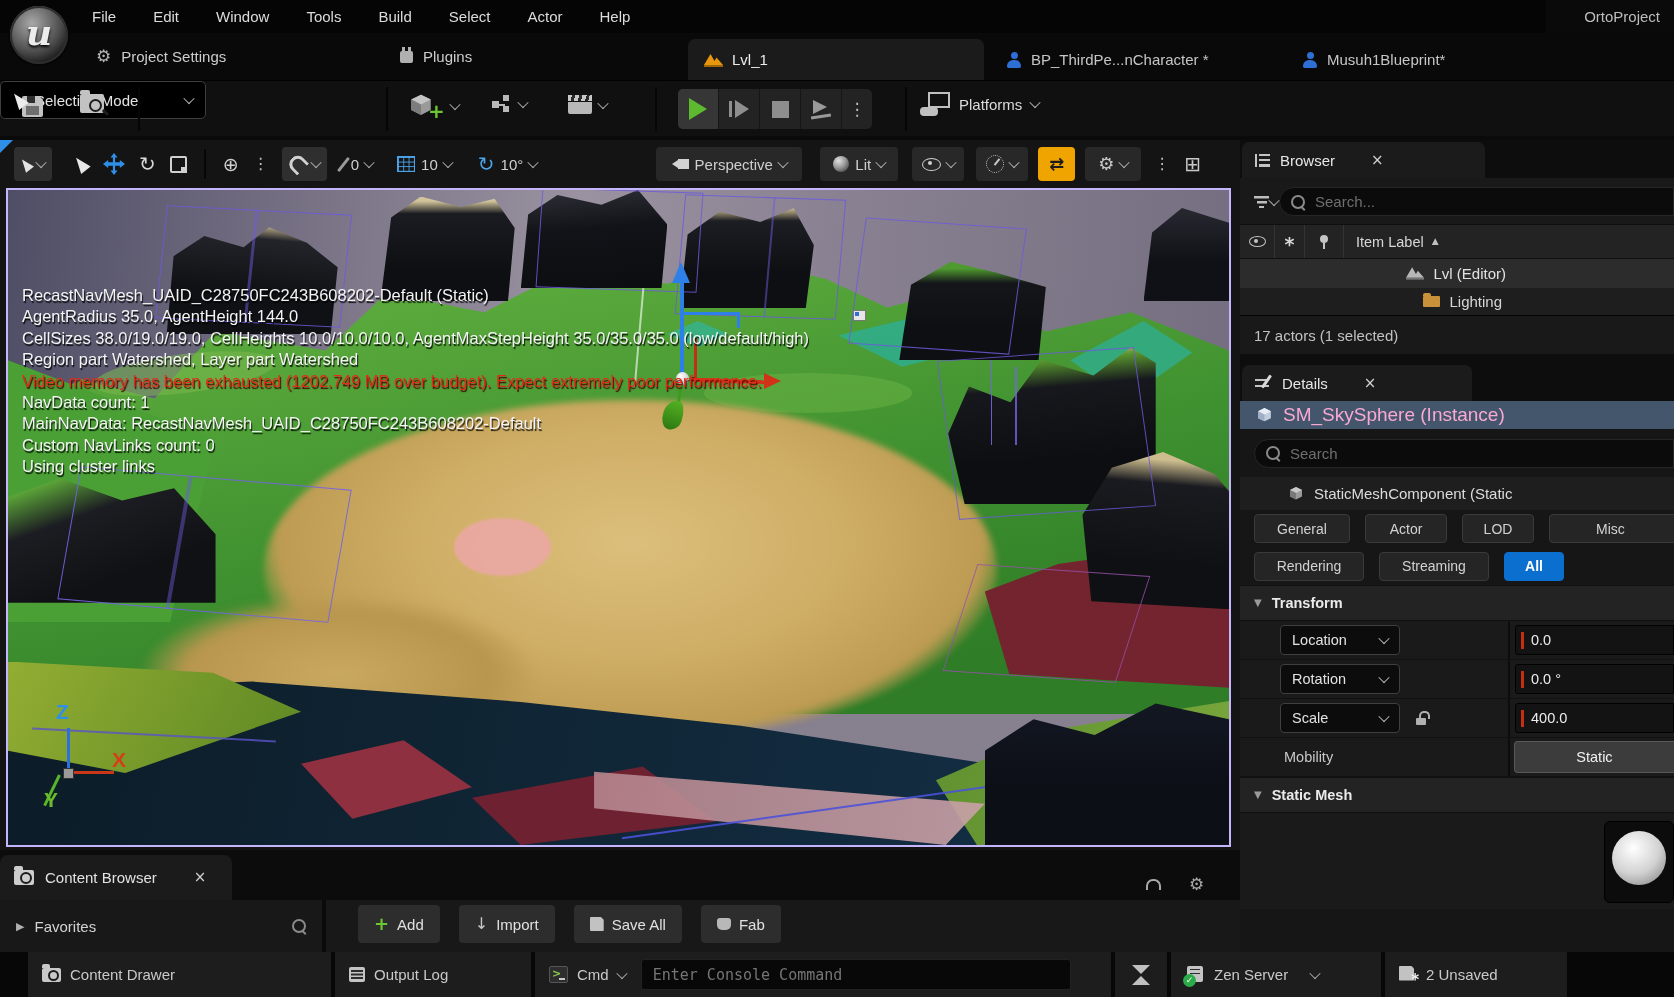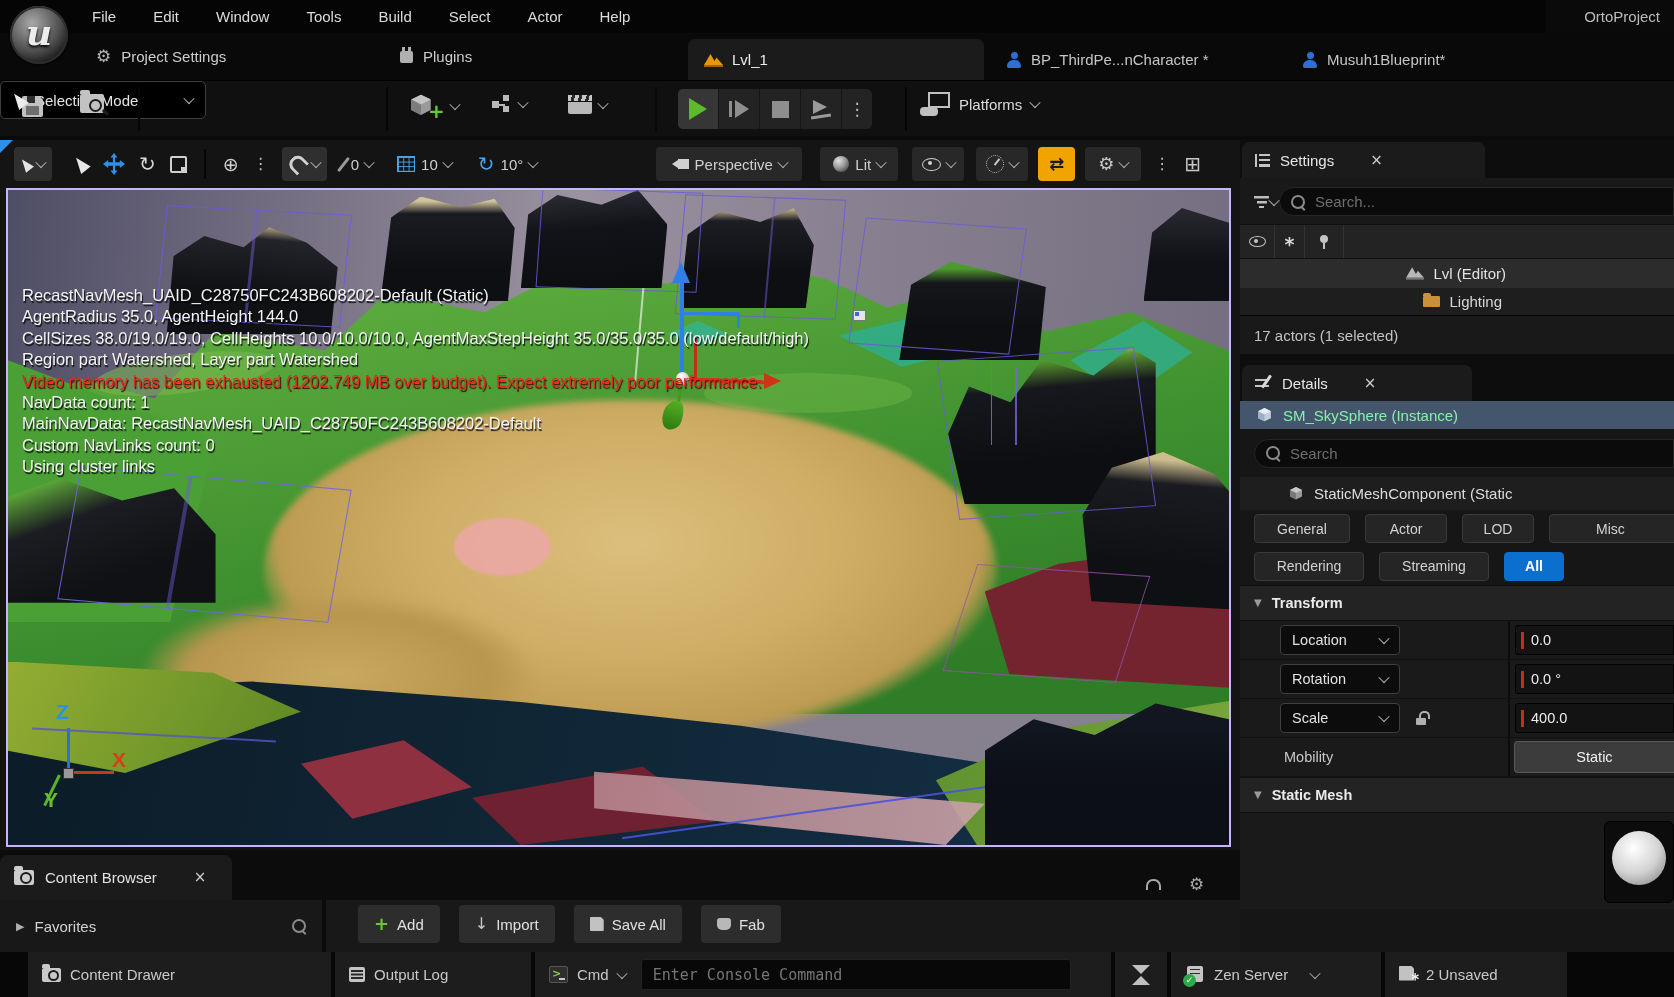--- a/index.html
+++ b/index.html
@@ -407,21 +407,21 @@
         <span>Fab</span>
       </div>
     </div>
   </div>
 </div>
 
 <div class="abs rightcol">
 
   <div class="ptab" style="left:2px;top:2px;width:243px;">
     <span style="width:15px;height:13px;display:inline-block;background:linear-gradient(#c4c4c4 0 2.5px,transparent 2.5px 5px,#c4c4c4 5px 7.5px,transparent 7.5px 10px,#c4c4c4 10px 12.5px) 4px 0/11px 13px no-repeat,linear-gradient(#c4c4c4,#c4c4c4) 0 0/2px 13px no-repeat;"></span>
-    <span>Settings</span>
+    <span>Browser</span>
     <span class="g x">×</span>
   </div>
   <div class="abs" style="left:0;top:38px;width:434px;background:#191919;">
     <div class="row" style="padding:9px 0 8px 14px;gap:1px;">
       <span style="width:15px;height:12px;display:inline-block;background:linear-gradient(#bdbdbd,#bdbdbd) 0 0/15px 2.5px no-repeat,linear-gradient(#bdbdbd,#bdbdbd) 2.5px 5px/10px 2.5px no-repeat,linear-gradient(#bdbdbd,#bdbdbd) 5px 10px/5px 2.5px no-repeat;"></span>
       <i class="chev"></i>
       <div class="searchpill" style="margin-right:0;border-radius:15px 0 0 15px;">
         <span class="mag"></span>
         <input placeholder="Search..." style="">
       </div>
@@ -433,20 +433,24 @@
           </span>
       </div>
       <div class="row" style="width:29px;justify-content:center;border-right:1px solid #333;height:100%;">
         <span class="g" style="font-size:19px;font-weight:bold;margin-top:6px;">*</span>
       </div>
       <div class="row" style="width:38px;justify-content:center;border-right:1px solid #333;height:100%;">
         <span style="position:relative;width:10px;height:14px;display:inline-block;">
           <span style="position:absolute;left:1px;top:0;width:8px;height:8px;border-radius:50% 50% 50% 50%;background:#c4c4c4;"></span>
           <span style="position:absolute;left:4px;top:8px;width:2px;height:6px;background:#c4c4c4;"></span>
         </span>
+      </div>
+      <div class="row" style="flex:1;padding-left:12px;gap:8px;height:100%;">
+        <span>Item Label</span>
+        <span class="g" style="font-size:9px;color:#c0c0c0;">▲</span>
       </div>
     </div>
     <div class="row" style="height:29px;background:#2c2c2c;justify-content:flex-end;padding-right:168px;gap:9px;font-size:15px;color:#e2e2e2;">
       <svg width="18" height="13" viewBox="0 0 19 13">
           <path d="M0 11 L6.5 0 L10.5 7 L12.5 3.5 L19 11 Z" fill="#b8b8b8"></path>
           <rect y="11" width="19" height="2" fill="#777"></rect>
         </svg>
       <span>Lvl (Editor)</span>
     </div>
     <div class="row" style="height:27px;background:#1e1e1e;justify-content:flex-end;padding-right:172px;gap:9px;font-size:15px;color:#d6d6d6;">
@@ -468,21 +472,21 @@
     <span>Details</span>
     <span class="g x">×</span>
   </div>
   <div class="abs" style="left:0;top:261px;width:434px;height:551px;background:#161616;">
     <div class="row" style="height:28px;background:#44566b;padding-left:16px;gap:10px;">
       <svg class="cubeS" width="17" height="17" viewBox="0 0 16 16">
           <path d="M8 1l6 3v6.5L8 13.5 2 10.5V4Z" fill="#c2cede"></path>
           <path d="M8 1l6 3-6 3-6-3Z" fill="#e8eef6"></path>
           <path d="M8 7v6.5L2 10.5V4Z" fill="#9fb0c6"></path>
         </svg>
-      <span style="font-size:15px;color:#86efac;">SM_SkySphere (Instance)</span>
+      <span style="font-size:19px;color:#f9a8d4;">SM_SkySphere (Instance)</span>
     </div>
     <div class="row" style="height:48px;padding:0 0 0 14px;">
       <div class="searchpill" style="border-radius:15px 0 0 15px;">
         <span class="mag"></span>
         <input placeholder="Search" style="">
       </div>
     </div>
     <div class="row" style="height:33px;background:#1e1e1e;padding-left:48px;gap:10px;white-space:nowrap;overflow:hidden;">
       <svg class="cubeS" width="16" height="16" viewBox="0 0 16 16">
           <path d="M8 1l6 3v6.5L8 13.5 2 10.5V4Z" fill="#9a9a9a"></path>

